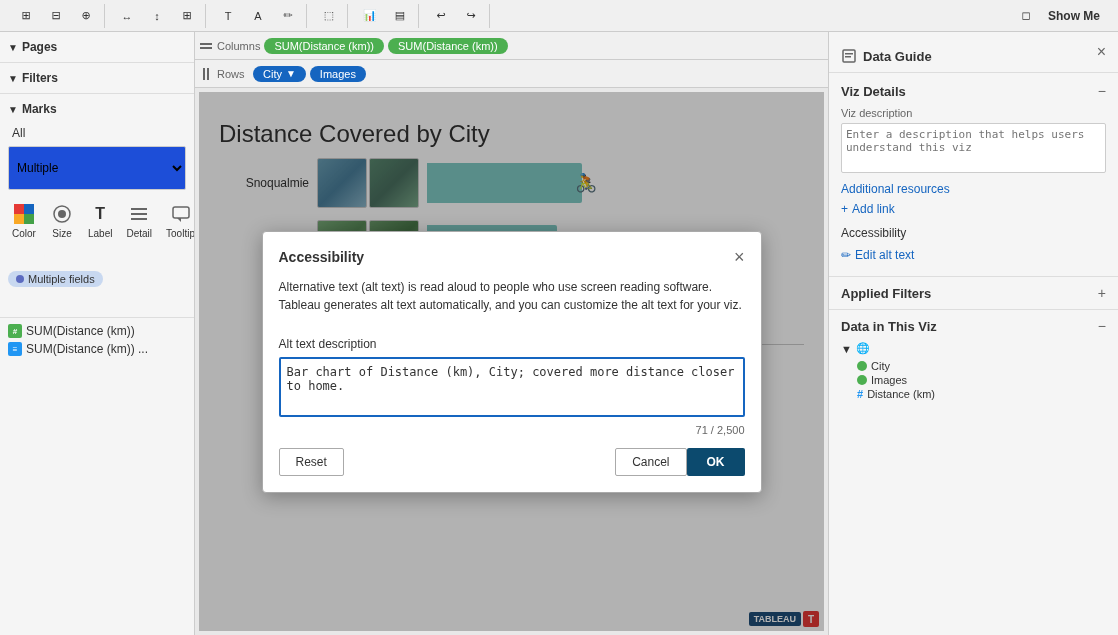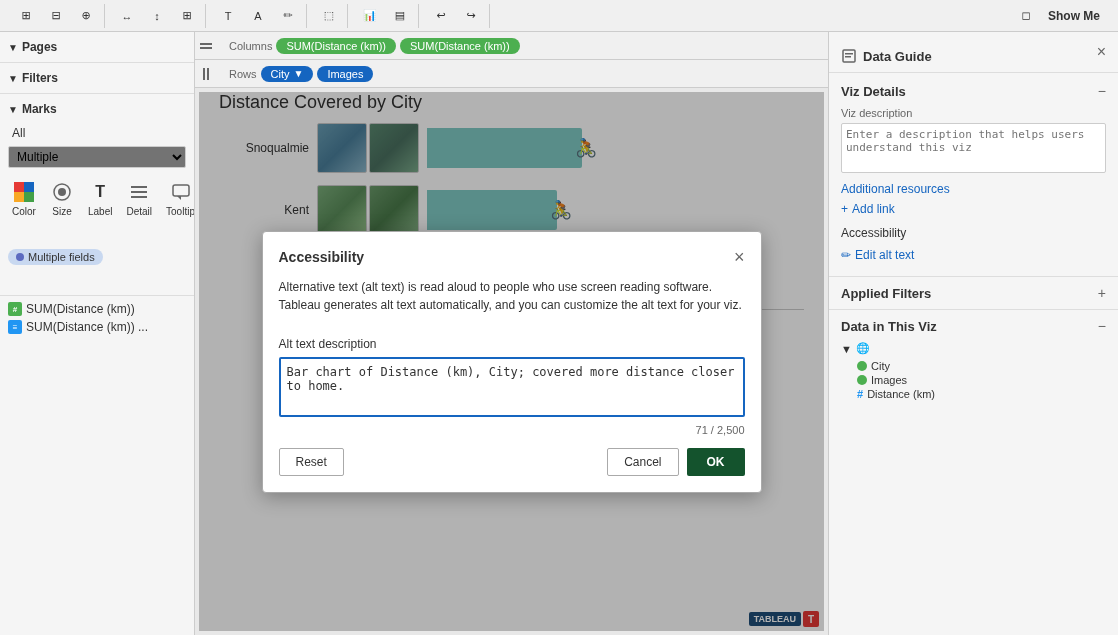--- a/index.html
+++ b/index.html
@@ -86,24 +86,24 @@
     .marks-all {
       font-size: 12px;
       color: #333;
       margin-bottom: 6px;
       padding-left: 4px;
     }
 
     .marks-select {
       width: 100%;
       font-size: 12px;
-      padding: 2px 4px;
+      padding: 13px 4px;
       border: 1px solid #ccc;
       border-radius: 2px;
-      background: #737373;
+      background: #1d4ed8;
       margin-bottom: 8px;
     }
 
     .marks-icons {
       display: flex;
       gap: 6px;
       margin-bottom: 8px;
     }
 
     .mark-icon-btn {
@@ -182,21 +182,21 @@
       gap: 4px;
       min-height: 28px;
     }
 
     .pills-label {
       font-size: 11px;
       color: #666;
       min-width: 50px;
       display: flex;
       align-items: center;
-      gap: 16px;
+      gap: 4px;
     }
 
     .pill {
       background: #4caf50;
       color: white;
       border-radius: 10px;
       padding: 2px 10px;
       font-size: 11px;
       cursor: pointer;
       display: flex;
@@ -220,24 +220,24 @@
     
     .viz-area {
       flex: 1;
       background: white;
       position: relative;
       margin: 4px;
       overflow: hidden;
     }
 
     .viz-title {
-      font-size: 18px;
+      font-size: 24px;
       font-weight: normal;
       color: #333;
-      padding: 0 20px 10px;
+      padding: 28px 20px 10px;
     }
 
     .city-row {
       display: flex;
       align-items: center;
       margin-bottom: 12px;
       gap: 8px;
     }
 
     .city-name {
@@ -506,21 +506,20 @@
     }
 
     .modal-footer {
       display: flex;
       align-items: center;
       justify-content: space-between;
     }
 
     .modal-right-btns {
       display: flex;
-      gap: 8px;
       border-radius: 14px;
     }
 
     .btn-reset {
       background: white;
       border: 1px solid #aaa;
       border-radius: 2px;
       padding: 6px 16px;
       font-size: 12px;
       cursor: pointer;
@@ -531,21 +530,21 @@
       background: white;
       border: 1px solid #aaa;
       border-radius: 2px;
       padding: 6px 16px;
       font-size: 12px;
       cursor: pointer;
       color: #333;
     }
 
     .btn-ok {
-      background: #14532d;
+      background: #0c4a6e;
       border: none;
       border-radius: 2px;
       padding: 6px 20px;
       font-size: 12px;
       cursor: pointer;
       color: white;
       font-weight: 600;
     }
   </style>
 </head>

